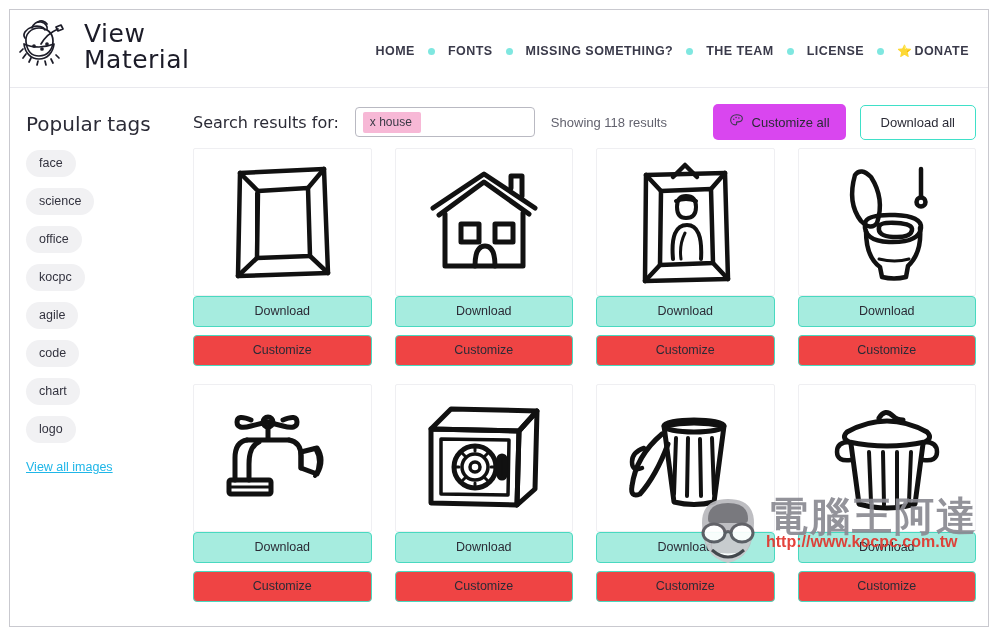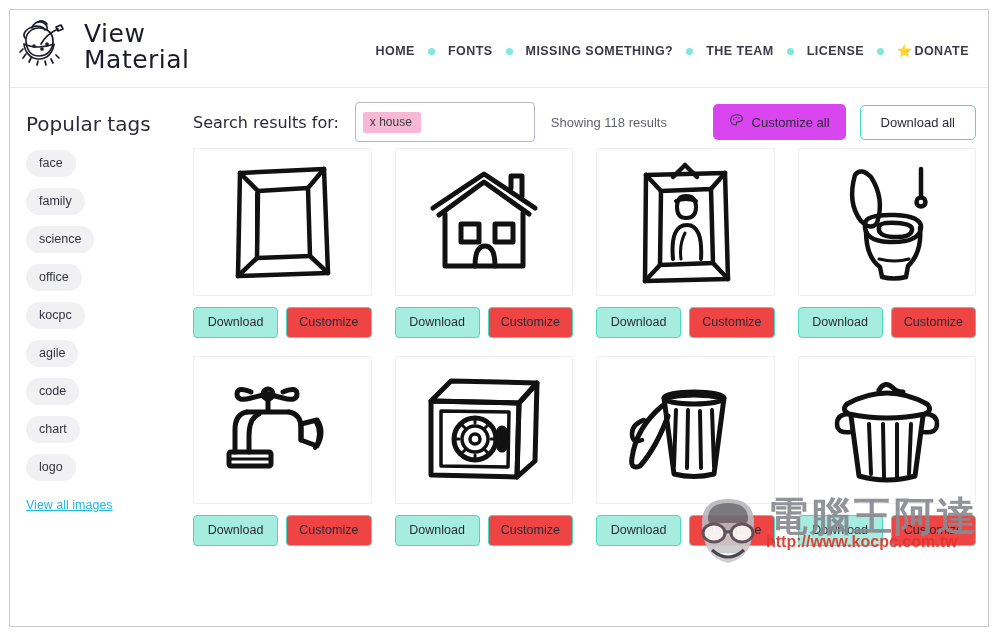--- a/index.html
+++ b/index.html
@@ -139,21 +139,21 @@
   }
   .search-label {
     font-size: 16px;
     color: #2b2b36;
     white-space: nowrap;
     margin-right: 16px;
     font-family: "DejaVu Sans", sans-serif;
   }
   .search-box {
     width: 180px;
-    height: 40px;
+    height: 30px;
     border: 1px solid #b9b9c2;
     border-radius: 4px;
     background: #fff;
     display: flex;
     align-items: center;
     padding: 0 7px;
     box-sizing: border-box;
   }
   .chip {
     background: #f7b8d6;
@@ -216,21 +216,21 @@
     background: #fff;
     display: flex;
     align-items: center;
     justify-content: center;
     box-sizing: border-box;
   }
   .thumb svg { display: block; }
   .card-actions {
     display: flex;
     gap: 8px;
-    margin-top: 11px;
+    flex-direction: column;
   }
   .btn-dl, .btn-cz {
     flex: 1;
     text-align: center;
     font-size: 12.5px;
     padding: 7px 0 8px 0;
     border-radius: 4px;
     cursor: pointer;
     font-family: "Liberation Sans", sans-serif;
     color: #2b2b36;
@@ -314,21 +314,20 @@
       <span class="nav-sep"></span>
       <a class="nav-item" href="#"><span class="star-icon">⭐</span><span>DONATE</span></a>
     </div>
   </div>
 
   <div class="content">
 
     <div class="sidebar">
       <div class="sidebar-title">Popular tags</div>
       <div class="tag-row"><span class="tag">face</span></div>
-      <div class="tag-row"><span class="tag">family</span></div>
       <div class="tag-row"><span class="tag">science</span></div>
       <div class="tag-row"><span class="tag">office</span></div>
       <div class="tag-row"><span class="tag">kocpc</span></div>
       <div class="tag-row"><span class="tag">agile</span></div>
       <div class="tag-row"><span class="tag">code</span></div>
       <div class="tag-row"><span class="tag">chart</span></div>
       <div class="tag-row"><span class="tag">logo</span></div>
       <div class="tag-row"><span class="view-all">View all images</span></div>
     </div>
 

